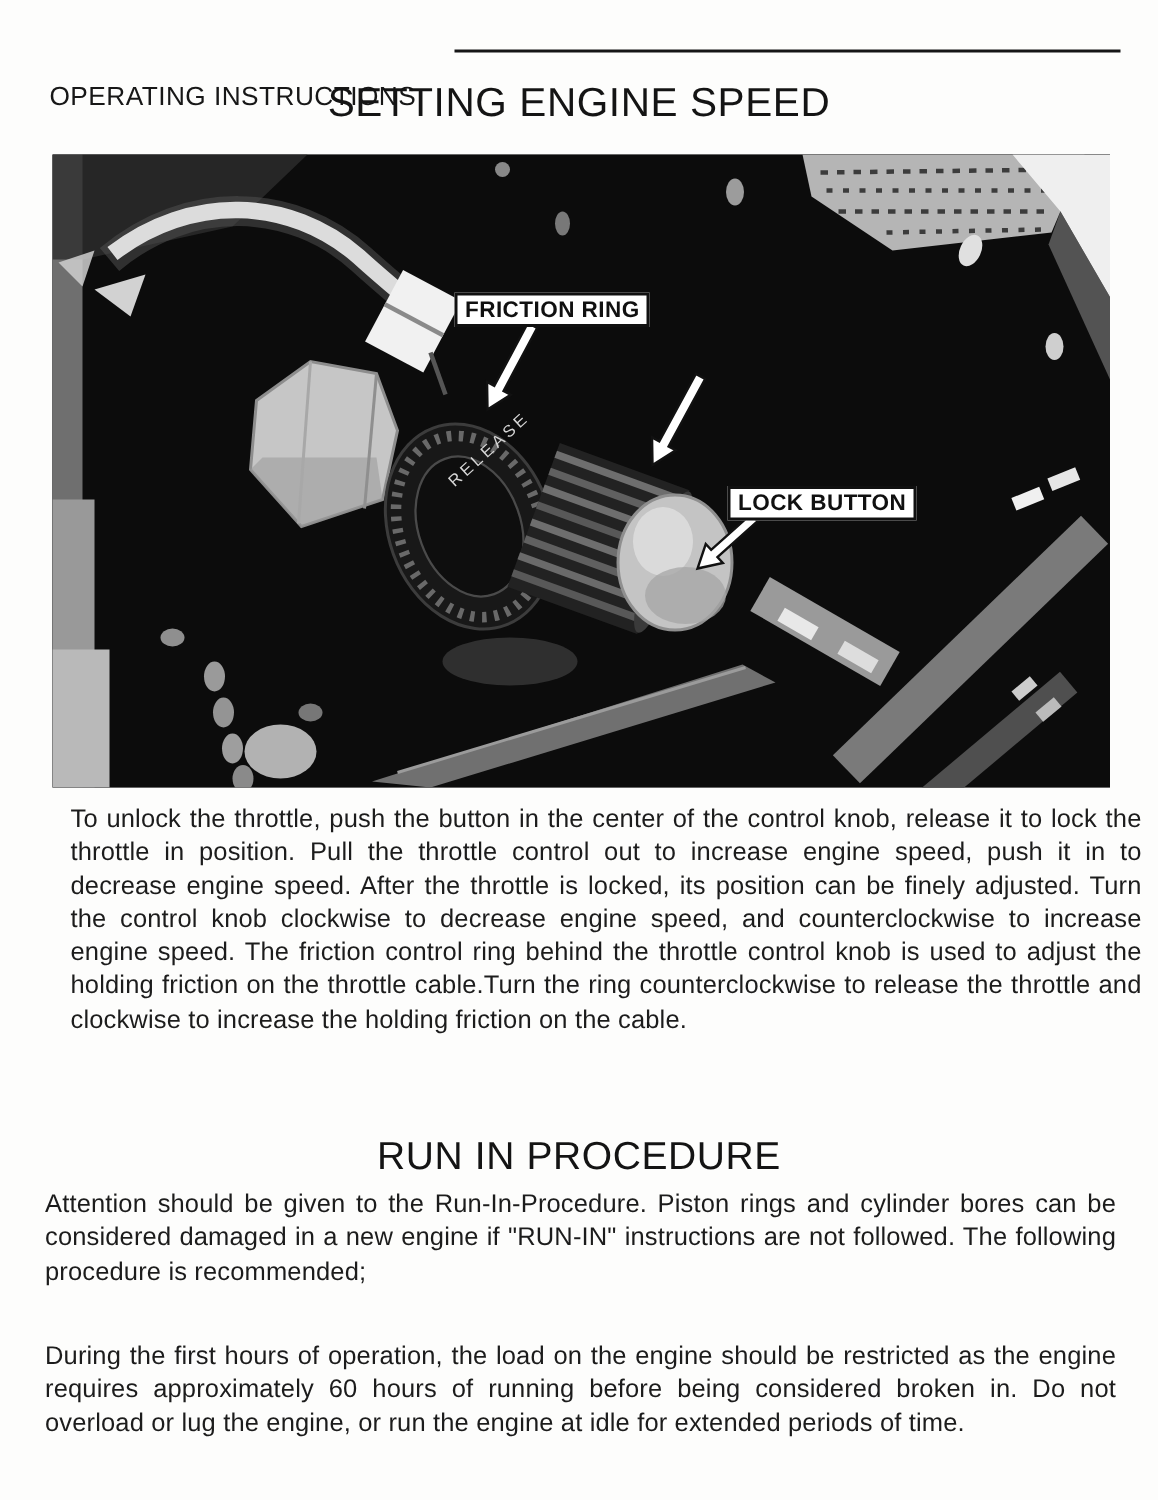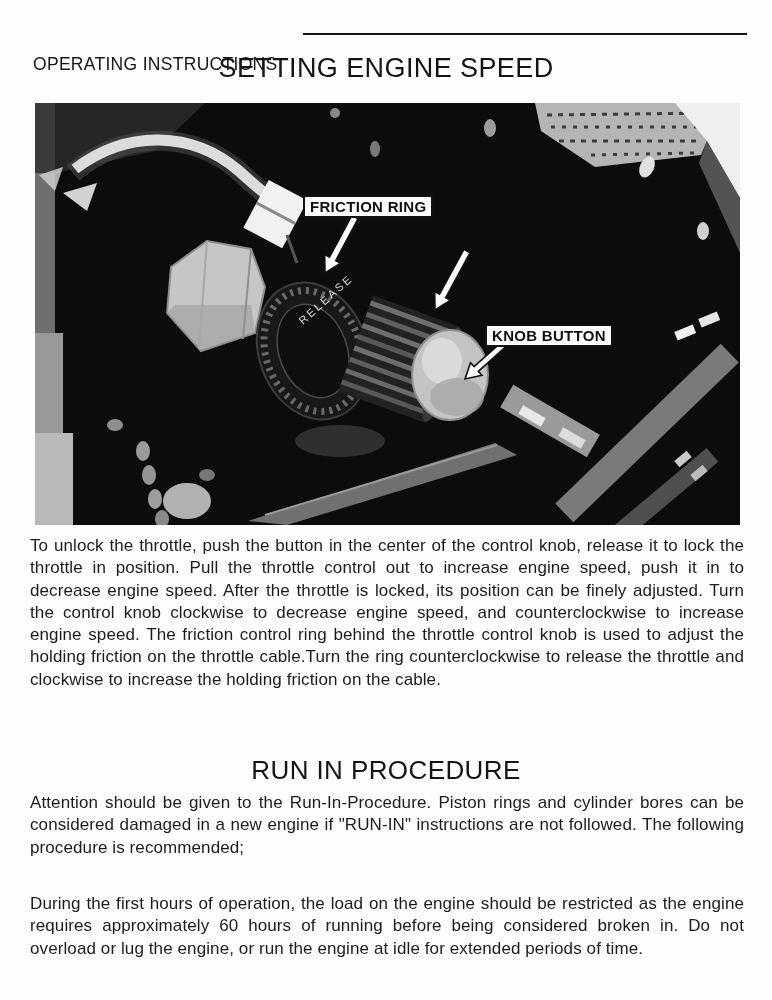--- a/index.html
+++ b/index.html
@@ -31,21 +31,21 @@
     font-size:15px;font-weight:700;letter-spacing:.3px;line-height:1.15;
     padding:1px 5px;white-space:nowrap;
   }
   .co-friction{left:268px;top:92px;}
   .co-throttle{left:374px;top:124px;}
   .co-lock{left:450px;top:221px;}
   .body-par{
     left:30px;width:714px;margin:0;font-size:17px;line-height:22.3px;
     letter-spacing:.1px;text-align:justify;color:#1c1c1c;
   }
-  .p1{top:535px;}
+  .p1{top:535px;margin-left:17px;}
   .p2{top:792px;}
   .p3{top:893px;}
 </style>
 </head>
 <body>
 
 <div>
 
   <span class="abs doc-header">OPERATING INSTRUCTIONS</span>
   <div class="abs header-rule"></div>
@@ -153,21 +153,21 @@
       </g>
 
       <g fill="#ffffff" stroke="#111111" stroke-width="1.6" stroke-linejoin="miter">
         <polygon points="316.9,112.3 294.5,154.2 289.7,151.6 290,170 305.5,160.2 300.7,157.6 323.1,115.7"></polygon>
         <polygon points="428.9,146.3 404.5,191.2 399.7,188.6 400,207 415.5,197.2 410.7,194.6 435.1,149.7"></polygon>
         <polygon points="465.9,239.6 439.1,263.6 435.5,259.7 430,276 446.9,272.3 443.3,268.4 470.1,244.4"></polygon>
       </g>
     </svg>
 
     <div class="callout co-friction">FRICTION RING</div>
-    <div class="callout co-lock">KNOB BUTTON</div>
+    <div class="callout co-lock">LOCK BUTTON</div>
   </figure>
 
   <p class="abs body-par p1">To unlock the throttle, push the button in the center of the control knob, release it to lock the throttle in position. Pull the throttle control out to increase engine speed, push it in to decrease engine speed. After the throttle is locked, its position can be finely adjusted. Turn the control knob clockwise to decrease engine speed, and counterclockwise to increase engine speed. The friction control ring behind the throttle control knob is used to adjust the holding friction on the throttle cable.Turn the ring counterclockwise to release the throttle and clockwise to increase the holding friction on the cable.</p>
 
   <h1 class="abs sec-title t2">RUN IN PROCEDURE</h1>
 
   <p class="abs body-par p2">Attention should be given to the Run-In-Procedure. Piston rings and cylinder bores can be considered damaged in a new engine if "RUN-IN" instructions are not followed. The following procedure is recommended;</p>
 
   <p class="abs body-par p3">During the first hours of operation, the load on the engine should be restricted as the engine requires approximately 60 hours of running before being considered broken in. Do not overload or lug the engine, or run the engine at idle for extended periods of time.</p>
 

